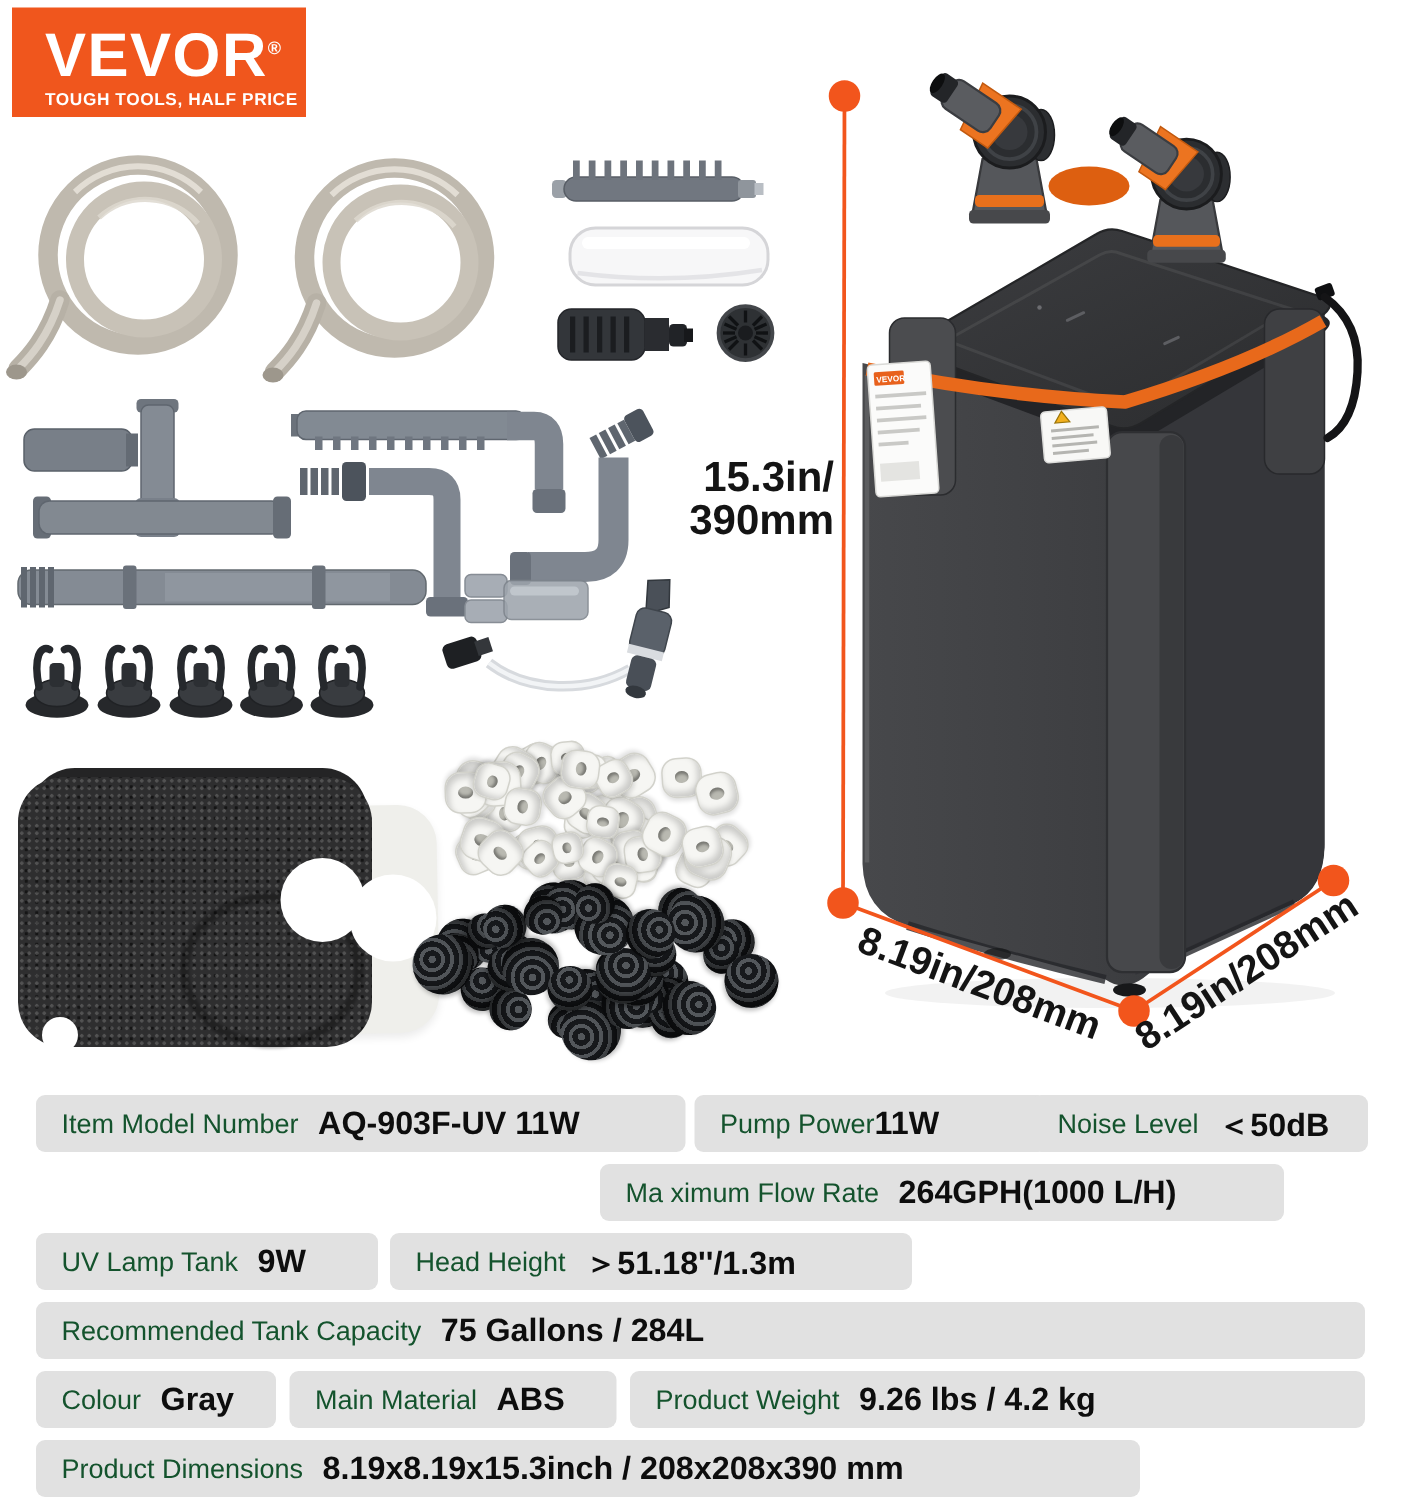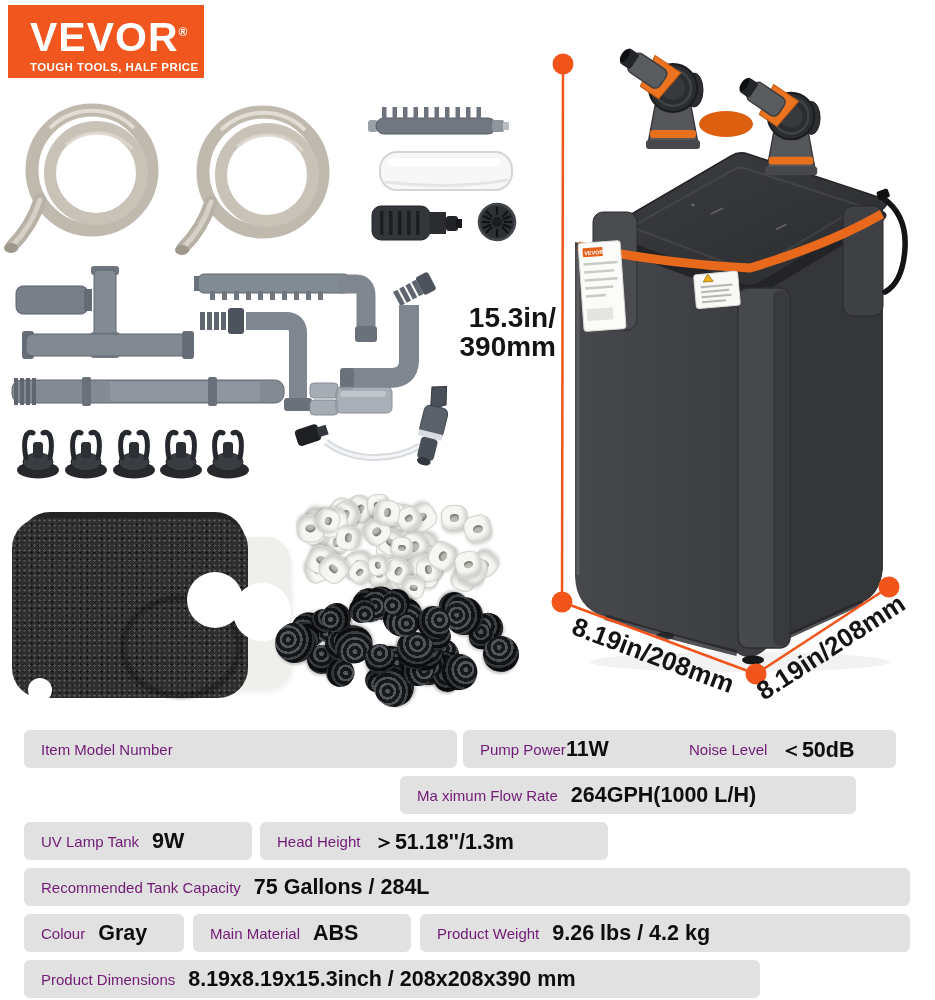--- a/index.html
+++ b/index.html
@@ -36,21 +36,21 @@
   
   .dim-h{position:absolute;left:440px;top:303px;width:116px;text-align:right;
          font-size:28px;font-weight:bold;color:#141414;line-height:29px;}
   .dim-rot{position:absolute;font-size:26px;font-weight:bold;color:#141414;width:190px;text-align:center;}
   .dim-w1{left:558px;top:640px;transform:rotate(20.5deg);}
   .dim-w2{left:736px;top:632px;transform:rotate(-33deg);}
   
   .specrow{position:absolute;left:0;width:935px;height:38px;}
   .pill{position:absolute;top:0;height:38px;background:#e1e1e1;border-radius:6px;
         display:flex;align-items:center;padding-left:17px;box-sizing:border-box;white-space:nowrap;}
-  .plabel{font-size:15px;color:#701a75;margin-right:13px;}
+  .plabel{font-size:18px;color:#14532d;margin-right:13px;}
   .pvalue{font-size:21.5px;color:#0d0d0d;font-weight:bold;}
   .nogap .plabel{margin-right:0;}
   svg{position:absolute;display:block;}
 </style>
 </head>
 <body>
 
 <div class="stage">
 
   <div class="logo">
@@ -543,26 +543,27 @@
   <div class="dim-h">
     <div>15.3in/</div>
     <div>390mm</div>
   </div>
   <div class="dim-rot dim-w1">8.19in/208mm</div>
   <div class="dim-rot dim-w2">8.19in/208mm</div>
 
   <div class="specrow" style="top:730px">
     <div class="pill" style="left:24px;width:433px">
       <span class="plabel">Item Model Number</span>
+      <span class="pvalue">AQ-903F-UV 11W</span>
     </div>
     <div class="pill nogap" style="left:463px;width:235px">
       <span class="plabel">Pump Power</span>
       <span class="pvalue">11W</span>
     </div>
-    <div class="pill" style="left:672px;width:224px">
+    <div class="pill" style="left:688px;width:224px">
       <span class="plabel">Noise Level</span>
       <span class="pvalue">＜50dB</span>
     </div>
   </div>
   <div class="specrow" style="top:776px">
     <div class="pill" style="left:400px;width:456px">
       <span class="plabel">Ma ximum Flow Rate</span>
       <span class="pvalue">264GPH(1000 L/H)</span>
     </div>
   </div>

